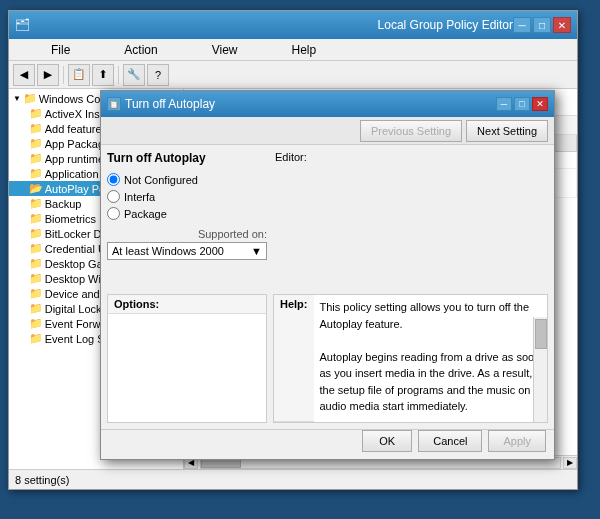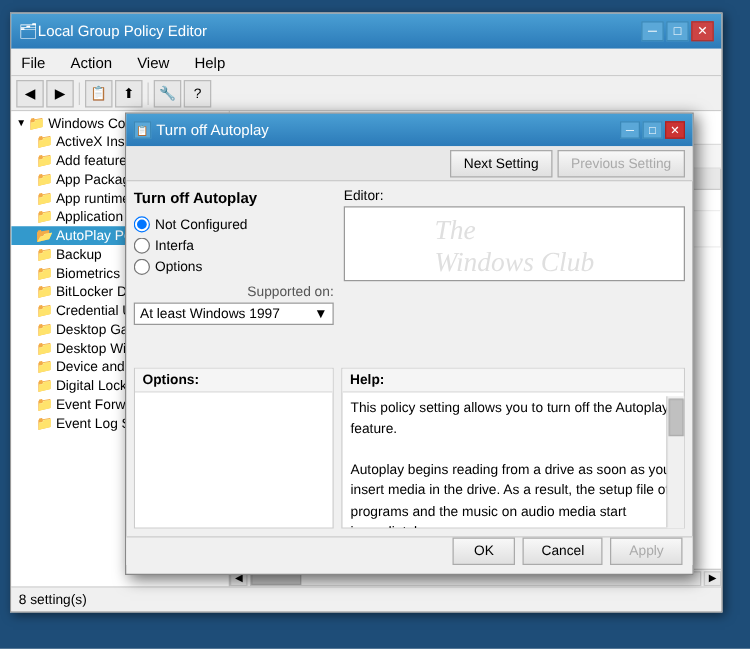--- a/index.html
+++ b/index.html
@@ -29,21 +29,21 @@
       height: 28px;
       display: flex;
       align-items: center;
       justify-content: space-between;
       padding: 0 6px;
       color: white;
       font-size: 12px;
     }
     .title-bar-title {
       flex: 1;
-      text-align: left;
+      text-align: right;
       font-size: 12px;
     }
     .title-bar-controls {
       display: flex;
       gap: 2px;
     }
     .tb-btn {
       width: 18px;
       height: 16px;
       background: #5ba8d8;
@@ -65,20 +65,21 @@
       display: flex;
       align-items: center;
       padding: 0 4px;
       gap: 12px;
     }
     .menu-item {
       font-size: 12px;
       color: #000;
       padding: 2px 4px;
       cursor: pointer;
+      margin-left: 34px;
     }
 
     
     .toolbar {
       background: #f0f0f0;
       border-bottom: 1px solid #ccc;
       height: 28px;
       display: flex;
       align-items: center;
       padding: 0 4px;
@@ -363,21 +364,20 @@
       flex: 1;
       padding: 4px;
       font-size: 11px;
       overflow-y: auto;
     }
     .help-panel {
       flex: 1;
       border: 1px solid #ccc;
       background: #fff;
       display: flex;
-      flex-direction: column;
       position: relative;
     }
     .help-header {
       padding: 3px 6px;
       font-size: 11px;
       font-weight: bold;
       border-bottom: 1px solid #ddd;
       background: #f5f5f5;
     }
     .help-body {
@@ -632,59 +632,55 @@
       <span>Turn off Autoplay</span>
     </div>
     <div class="dialog-tb-controls">
       <div class="dialog-tb-btn">─</div>
       <div class="dialog-tb-btn">□</div>
       <div class="dialog-tb-btn close">✕</div>
     </div>
   </div>
 
   <div class="dialog-toolbar">
+    <button class="dialog-nav-btn" disabled="">Previous Setting</button>
     <button class="dialog-nav-btn">Next Setting</button>
-    <button class="dialog-nav-btn" disabled="">Previous Setting</button>
   </div>
 
   <div class="dialog-content">
 
     <div class="dialog-top-section">
 
       <div class="dialog-left">
         <div class="dialog-setting-name">Turn off Autoplay</div>
         <div class="radio-group">
           <label class="radio-item">
             <input type="radio" name="setting" checked="" style="">
             <span>Not Configured</span>
           </label>
           <label class="radio-item">
             <input type="radio" name="setting" style="">
             <span>Interfa</span>
           </label>
           <label class="radio-item">
             <input type="radio" name="setting" style="">
-            <span>Options</span>
+            <span>Package</span>
           </label>
         </div>
         <div class="supported-section">
           <div class="supported-label">Supported on:</div>
           <div class="supported-value">
-            <span>At least Windows 1997</span>
+            <span>At least Windows 2000</span>
             <span>▼</span>
           </div>
         </div>
       </div>
 
       <div class="dialog-right">
         <div class="comment-label">Editor:</div>
-        <div style="position:relative;">
-          <textarea class="comment-box" style=""></textarea>
-          <div class="watermark-text">The<br>Windows Club</div>
-        </div>
       </div>
     </div>
 
     <div class="dialog-bottom-section">
 
       <div class="options-panel">
         <div class="options-header">Options:</div>
       </div>
 
       <div class="help-panel">

